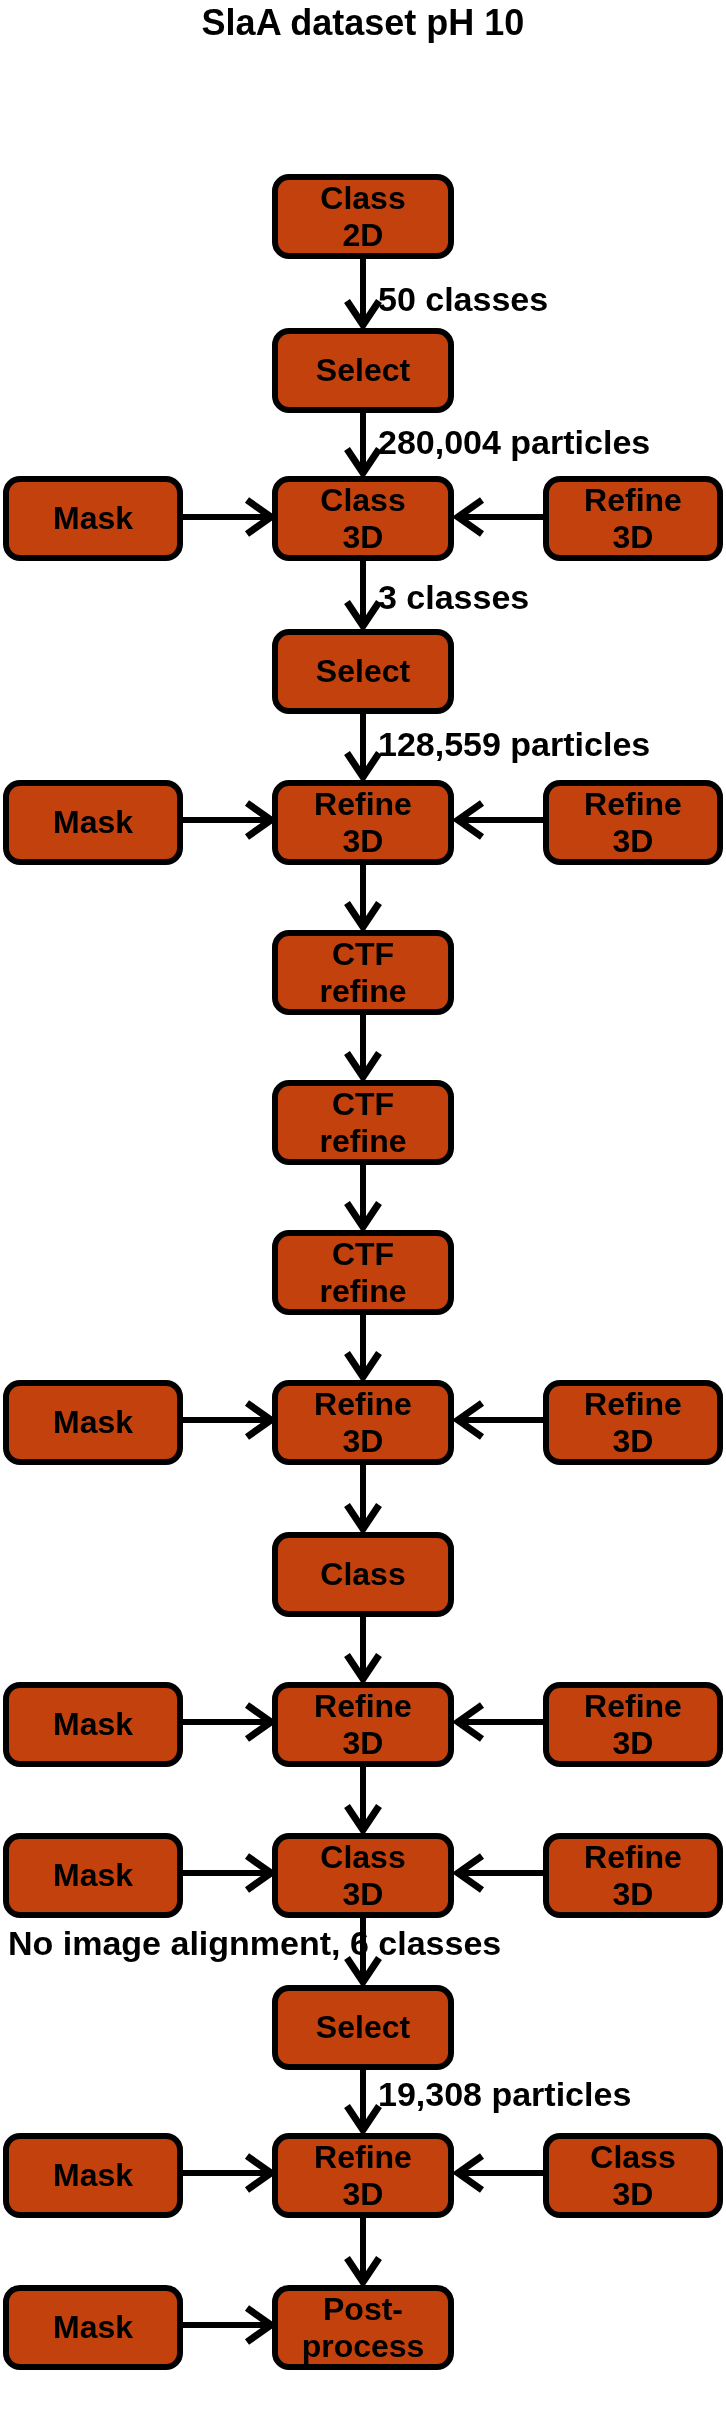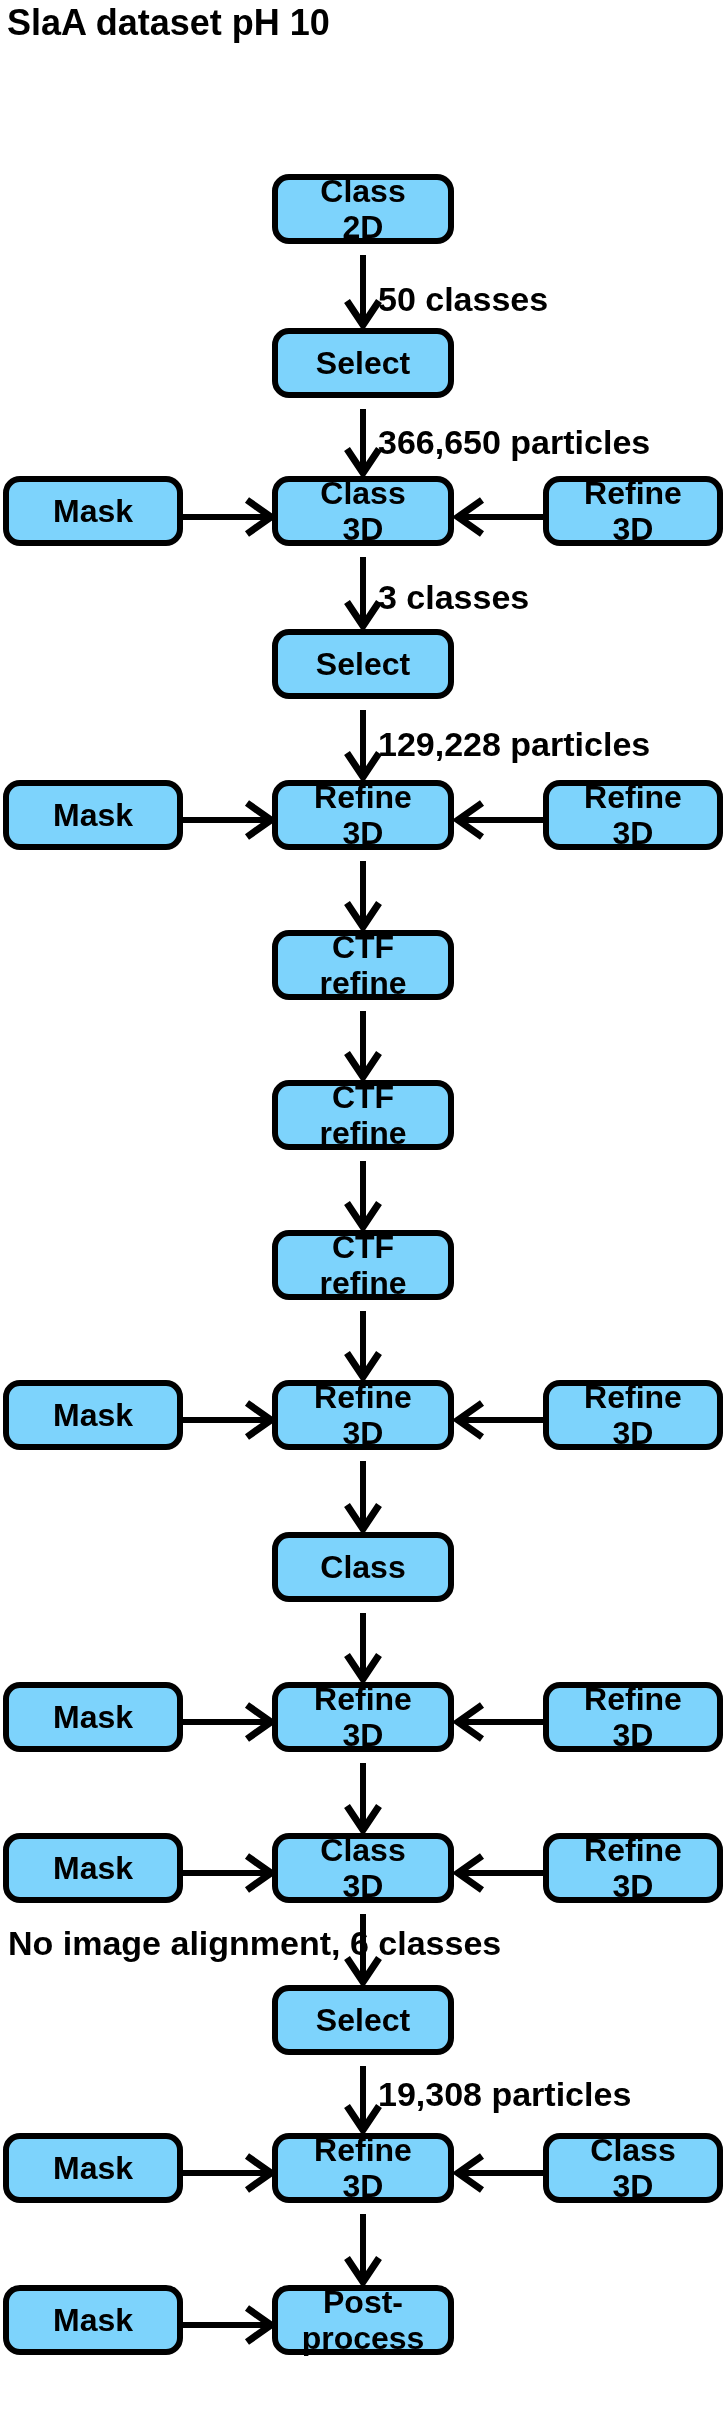--- a/index.html
+++ b/index.html
@@ -1,20 +1,20 @@
 <!DOCTYPE html>
 <html><head>
 <meta charset="utf-8">
 <style>
   html,body{margin:0;padding:0;background:#ffffff;}
   .canvas{position:relative;width:726px;height:2410px;background:#ffffff;
           font-family:"Liberation Sans",sans-serif;overflow:hidden;}
-  .title{position:absolute;left:7px;top:2px;width:712px;text-align:left;
+  .title{position:absolute;left:7px;top:2px;width:712px;text-align:center;
          font-size:36px;font-weight:bold;color:#000;}
-  .box{position:absolute;box-sizing:border-box;height:70px;background:#7dd3fc;
+  .box{position:absolute;box-sizing:border-box;height:85px;background:#c2410c;
        border:6px solid #000;border-radius:17px;display:flex;flex-direction:column;
        align-items:center;justify-content:center;font-size:32px;font-weight:bold;
        line-height:1.13;color:#000;text-align:center;}
   .col-left{left:3px;width:180px;}
   .col-center{left:272px;width:182px;}
   .col-right{left:543px;width:180px;}
   .edge-label{position:absolute;font-size:34px;font-weight:bold;color:#000000;
               white-space:nowrap;line-height:36px;}
 </style>
 </head>
@@ -132,23 +132,23 @@
 
   <div class="box col-left" style="top:2285px">
     <span>Mask</span>
   </div>
   <div class="box col-center" style="top:2285px">
     <span>Post-</span>
     <span>process</span>
   </div>
 
   <div class="edge-label" style="left:378px;top:281px">50 classes</div>
-  <div class="edge-label" style="left:378px;top:424px">366,650 particles</div>
+  <div class="edge-label" style="left:378px;top:424px">280,004 particles</div>
   <div class="edge-label" style="left:378px;top:579px">3 classes</div>
-  <div class="edge-label" style="left:378px;top:726px">129,228 particles</div>
+  <div class="edge-label" style="left:378px;top:726px">128,559 particles</div>
   <div class="edge-label" style="left:8px;top:1925px">No image alignment, 6 classes</div>
   <div class="edge-label" style="left:378px;top:2076px">19,308 particles</div>
 
 <svg width="44" height="73" style="position: absolute; left: 341px; top: 255px;">
       <line x1="22" y1="0" x2="22" y2="65" stroke="#000000" stroke-width="6"></line>
       <polyline points="6,46 22,70 38,46" fill="none" stroke="#000000" stroke-width="7"></polyline>
     </svg>
     <svg width="44" height="67" style="position: absolute; left: 341px; top: 409px;">
       <line x1="22" y1="0" x2="22" y2="59" stroke="#000000" stroke-width="6"></line>
       <polyline points="6,40 22,64 38,40" fill="none" stroke="#000000" stroke-width="7"></polyline>

